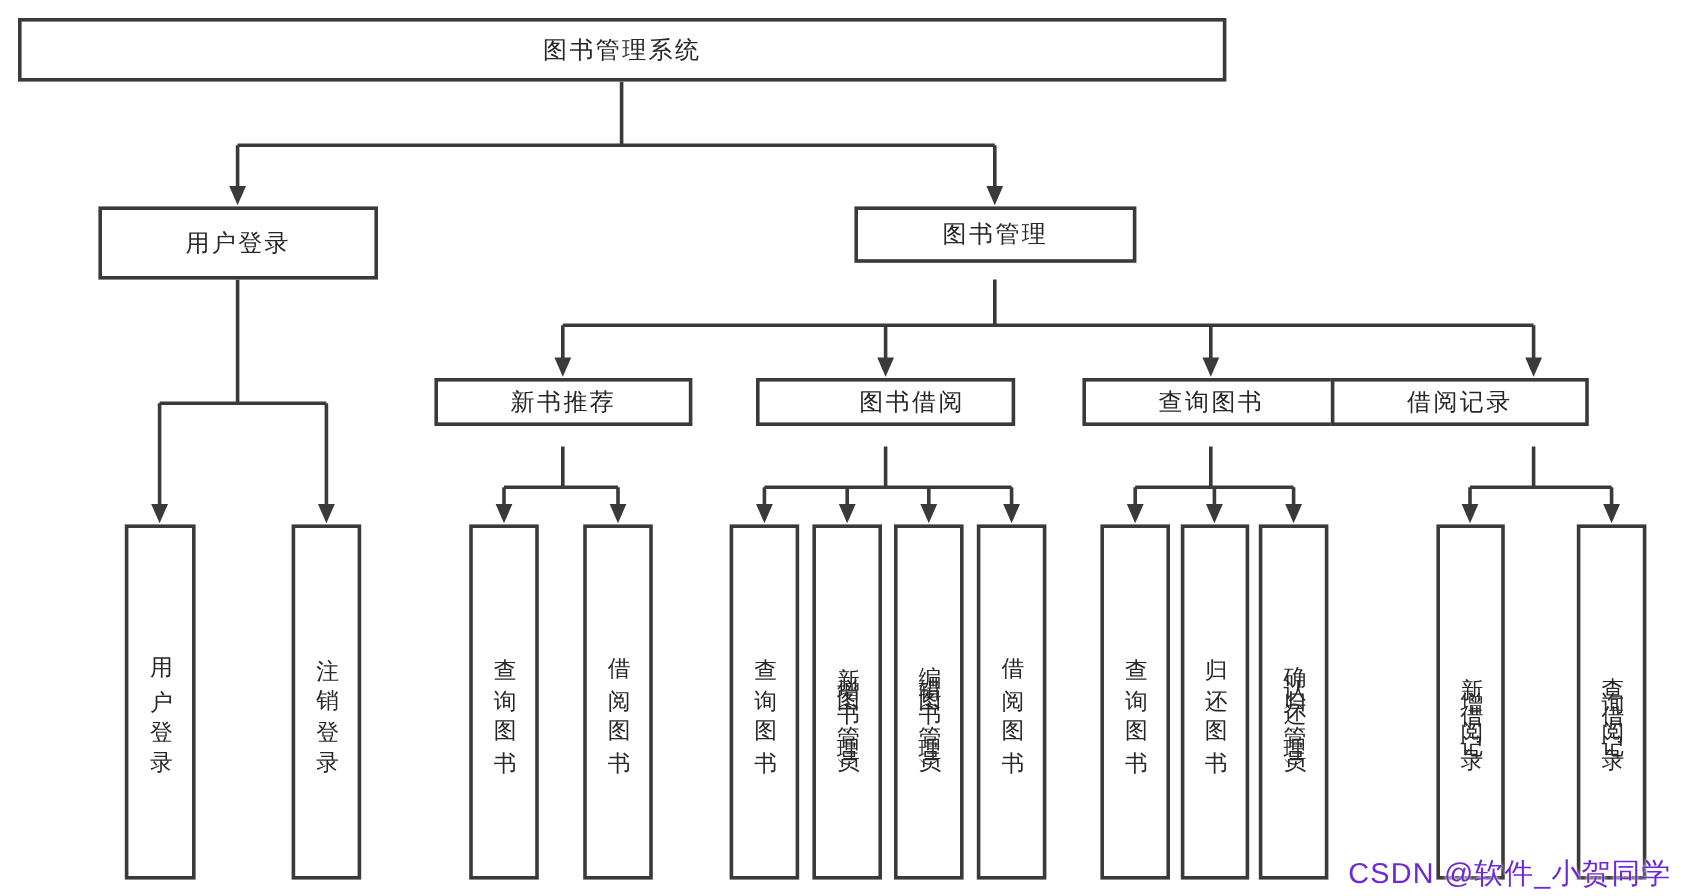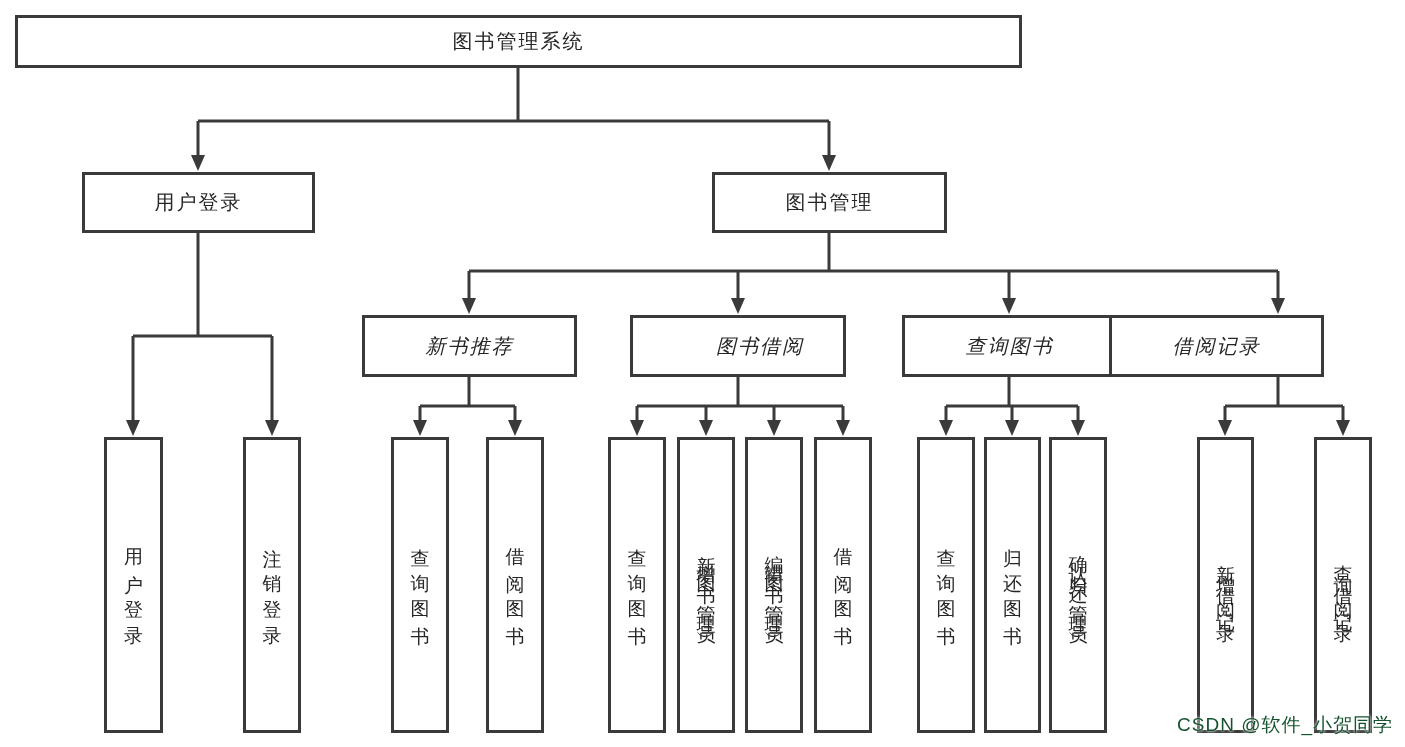--- a/index.html
+++ b/index.html
@@ -24,22 +24,22 @@
     background: #ffffff;
     display: flex;
     align-items: center;
     justify-content: center;
     font-size: 20px;
     letter-spacing: 2px;
     white-space: nowrap;
   }
   .node.root   { left: 15px;  top: 15px;  width: 1007px; height: 53px; }
   .node.lvl2a  { left: 82px;  top: 172px; width: 233px;  height: 61px; }
-  .node.lvl2b  { left: 712px; top: 172px; width: 235px;  height: 61px; }
-  .node.lvl3   { top: 315px; height: 62px; font-style: italic; }
+  .node.lvl2b  { left: 712px; top: 172px; width: 235px;  height: 47px; }
+  .node.lvl3   { top: 315px; height: 40px; }
   .node.l3a { left: 362px;  width: 215px; }
   .node.l3b { left: 630px;  width: 216px; padding-left: 44px; }
   .node.l3c { left: 902px;  width: 215px; }
   .node.l3d { left: 1109px; width: 215px; }
   .node.leaf {
     top: 437px;
     height: 296px;
     width: 58px;
     writing-mode: vertical-rl;
     font-size: 19px;
@@ -57,22 +57,22 @@
   .leaf.p8  { left: 814px; }
   .leaf.p9  { left: 917px; }
   .leaf.p10 { left: 984px; width: 57px; }
   .leaf.p11 { left: 1049px; }
   .leaf.p12 { left: 1197px; width: 57px; }
   .leaf.p13 { left: 1314px; }
   .watermark {
     position: absolute;
     right: 12px;
     top: 712px;
-    font-size: 19px;
-    color: #14532d;
+    font-size: 24px;
+    color: #6d28d9;
     letter-spacing: 1px;
     text-shadow: 0 0 2px #ffffff, 0 0 4px #ffffff;
     z-index: 5;
   }
 </style>
 </head>
 <body>
 
 <div class="canvas">
 

